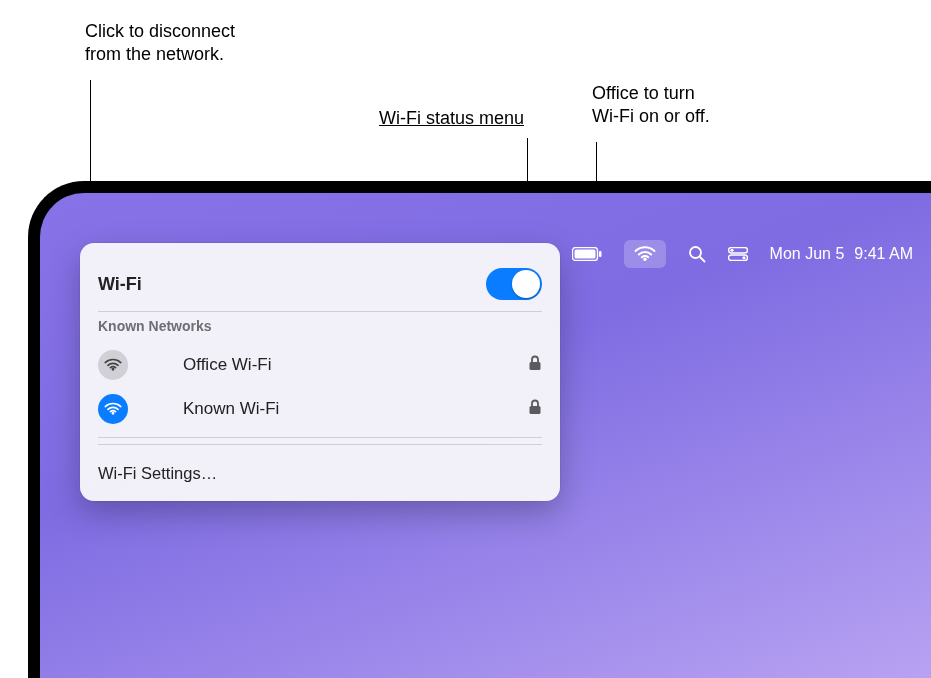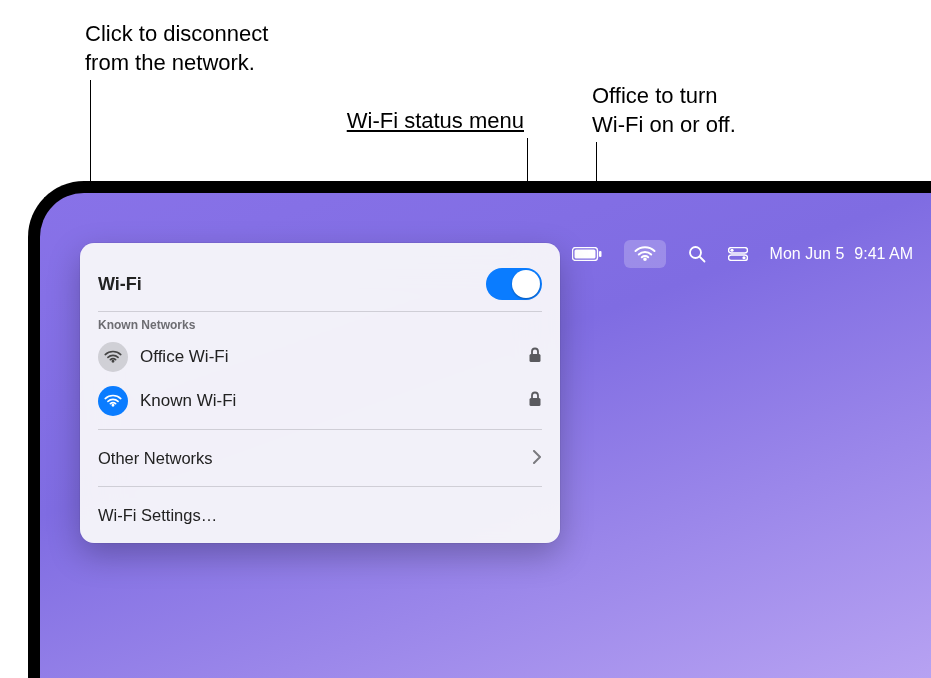--- a/index.html
+++ b/index.html
@@ -8,21 +8,21 @@
     height: 678px;
     font-family: -apple-system, "Helvetica Neue", Helvetica, Arial, sans-serif;
     background: #fff;
     position: relative;
     overflow: hidden;
   }
 
   
   .callout {
     position: absolute;
-    font-size: 22px;
+    font-size: 18px;
     line-height: 1.3;
     color: #000;
     white-space: pre-line;
   }
   .callout-disconnect { left: 85px; top: 20px; width: 260px; }
   .callout-status     { left: 304px; top: 107px; width: 220px; text-align: right; text-decoration: underline; }
   .callout-toggle     { left: 592px; top: 82px;  width: 220px; }
 
   
   .line { position: absolute; background: #000; }
@@ -101,42 +101,42 @@
   .panel .title-row { justify-content: space-between; }
   .panel .title { font-size: 18px; font-weight: 600; }
 
   .divider {
     height: 1px;
     background: rgba(0,0,0,0.14);
     margin: 6px 18px;
   }
 
   .subhead {
-    font-size: 12px;
+    font-size: 14px;
     font-weight: 600;
     color: #6d6d72;
-    margin-bottom: 3px;
+    margin-bottom: 9px;
   }
 
   .net-row {
     display: flex;
     align-items: center;
     gap: 12px;
     height: 44px;
     border-radius: 8px;
   }
   .net-icon {
     width: 30px; height: 30px;
     border-radius: 50%;
     display: flex; align-items: center; justify-content: center;
     background: #d0d0d6;
   }
   .net-icon.active { background: #0a7cff; }
   .net-icon svg { width: 18px; height: 18px; }
-  .net-name { flex: 1; font-size: 17px; }
+  .net-name { flex: 1; font-size: 17px; margin-left: 43px; }
   .net-lock svg { width: 14px; height: 16px; }
   .net-lock { color: #5a5a5f; }
 
   .link-row {
     display: flex;
     align-items: center;
     justify-content: space-between;
     height: 44px;
     font-size: 16.5px;
     color: #222;
@@ -259,28 +259,20 @@
           <svg viewBox="0 0 14 16">
               <rect x="1.5" y="7" width="11" height="8" rx="1.5" fill="currentColor"></rect>
               <path d="M4 7V4.5a3 3 0 0 1 6 0V7" stroke="currentColor" stroke-width="1.8" fill="none"></path>
             </svg>
         </span>
       </div>
     </div>
 
     <div class="divider"></div>
 
-    <div class="section link-row">
-      <span>Other Networks</span>
-      <span class="chevron">
-        <svg width="10" height="14" viewBox="0 0 10 14">
-            <path d="M2 1l6 6-6 6" stroke="currentColor" stroke-width="2" fill="none" stroke-linecap="round" stroke-linejoin="round"></path>
-          </svg>
-      </span>
-    </div>
 
     <div class="divider"></div>
 
     <div class="section link-row">
       <span>Wi-Fi Settings…</span>
     </div>
 
   </div>
 
 </div>

